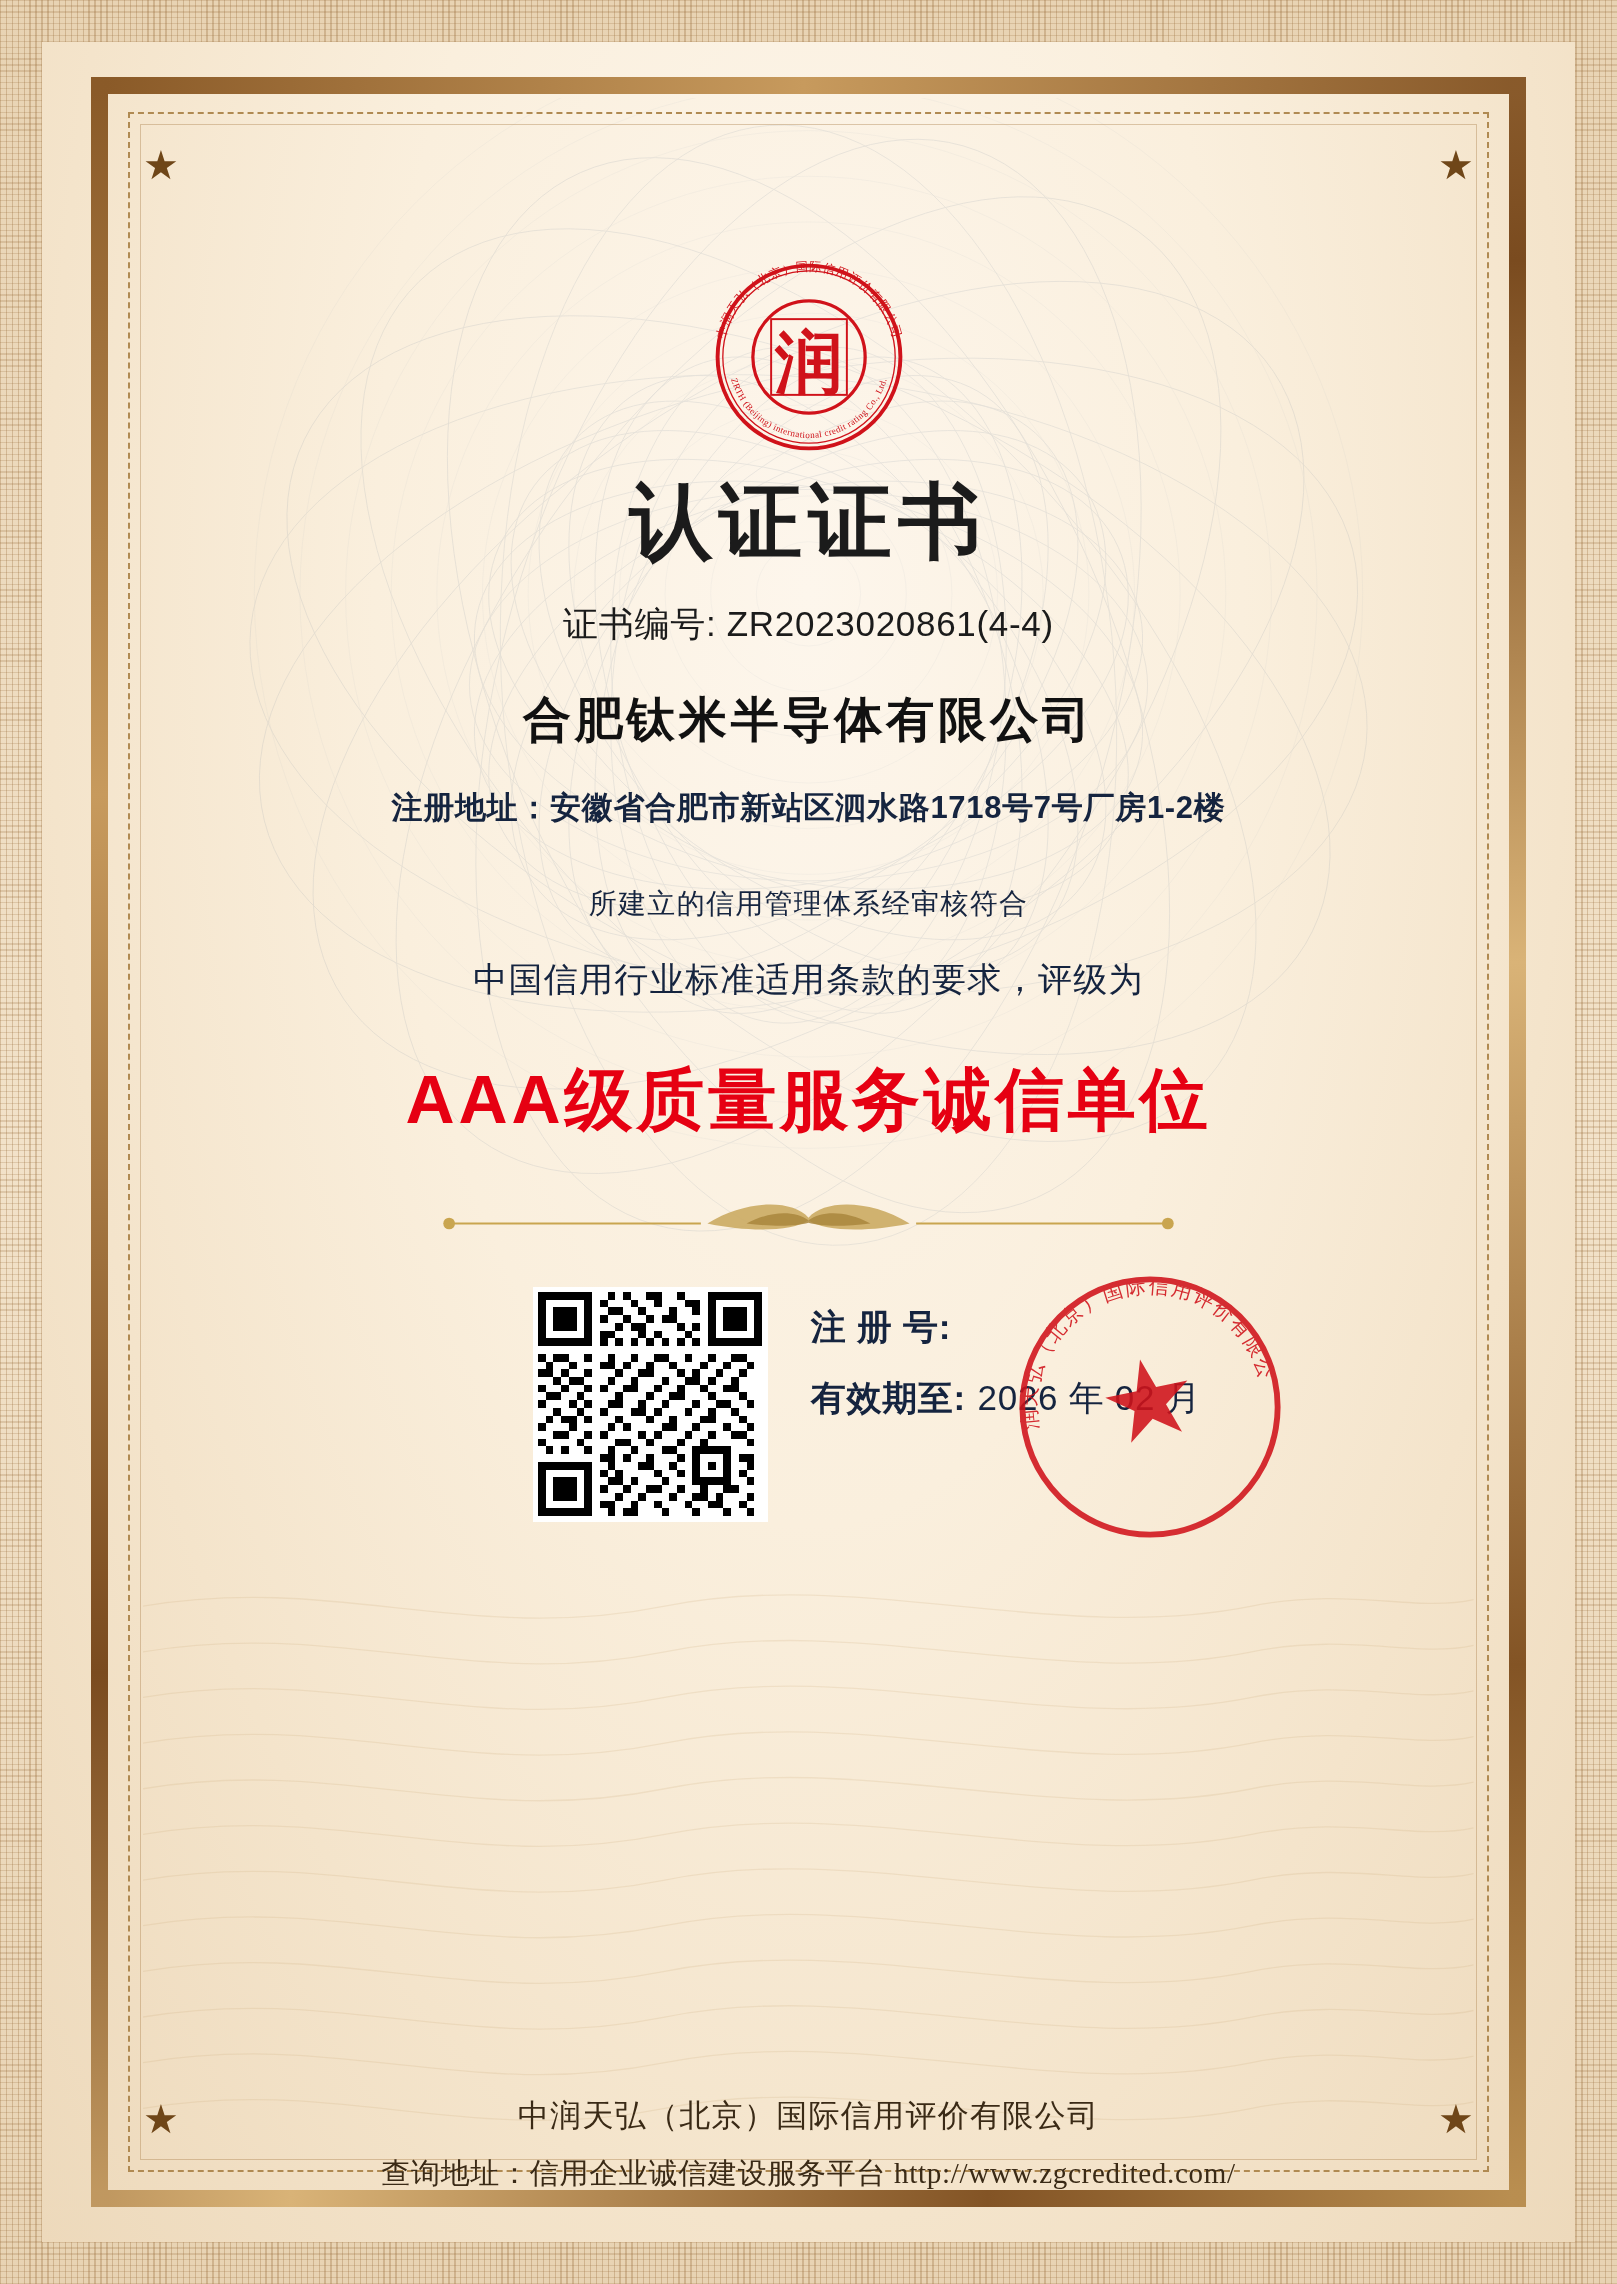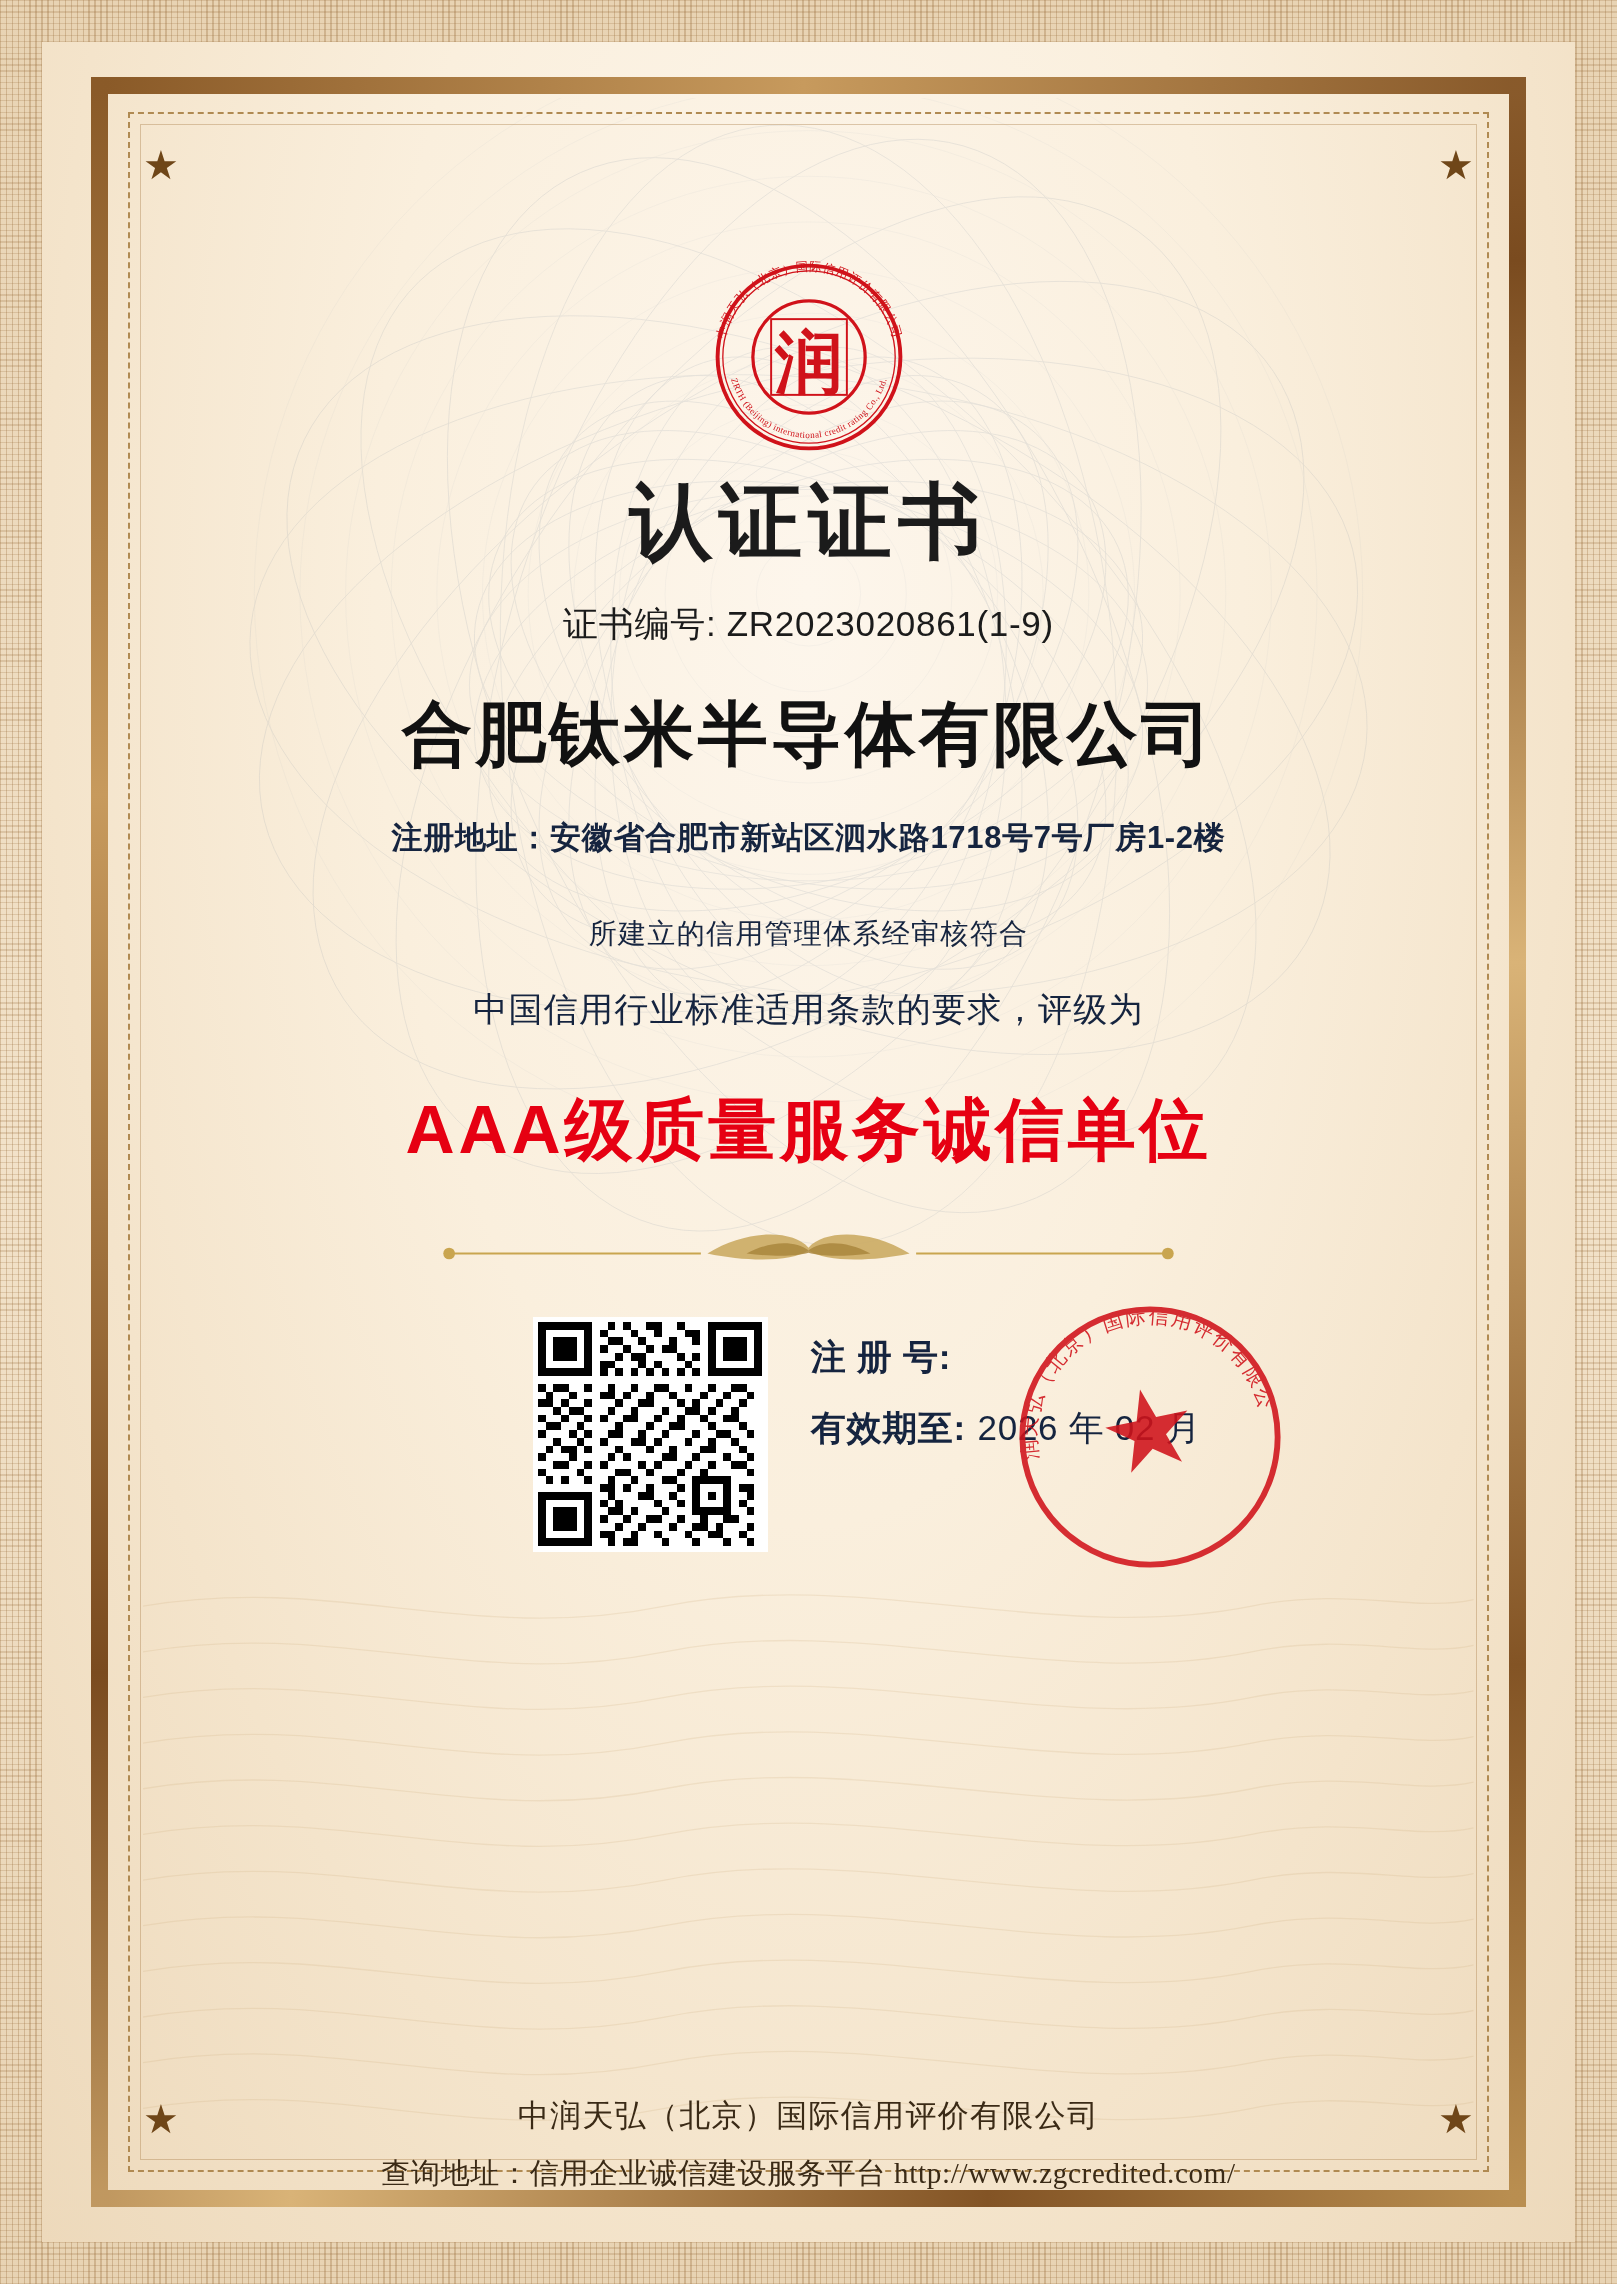--- a/index.html
+++ b/index.html
@@ -123,21 +123,21 @@
     font-family: "Liberation Serif", "DejaVu Serif", serif;
   }
   .cert-no {
     margin-top: 23.5px;
     font-size: 35px;
     color: #1b1b1b;
     letter-spacing: 0.7px;
   }
   .company {
     margin-top: 40px;
-    font-size: 70px;
+    font-size: 48px;
     font-weight: bold;
     letter-spacing: 3.9px;
     color: #111;
     text-align: center;
   }
   .address {
     margin-top: 35px;
     font-size: 31px;
     font-weight: bold;
     color: #15243f;
@@ -356,21 +356,21 @@
 
         <g>
           <rect x="112" y="112" width="116" height="116" fill="none" stroke="#d0121a" stroke-width="3"></rect>
           <text x="170" y="214" font-size="104" fill="#d0121a" text-anchor="middle" font-family="'Liberation Serif','DejaVu Serif',serif" font-weight="bold">润</text>
         </g>
       </svg>
     </div>
 
     <div class="title-sub">认证证书</div>
 
-    <div class="cert-no">证书编号: ZR2023020861(1-9)</div>
+    <div class="cert-no">证书编号: ZR2023020861(4-4)</div>
 
     <div class="company">合肥钛米半导体有限公司</div>
 
     <div class="address">注册地址：安徽省合肥市新站区泗水路1718号7号厂房1-2楼</div>
 
     <div class="statement1">所建立的信用管理体系经审核符合</div>
     <div class="statement2">中国信用行业标准适用条款的要求，评级为</div>
 
     <div class="grade">AAA级质量服务诚信单位</div>
 

